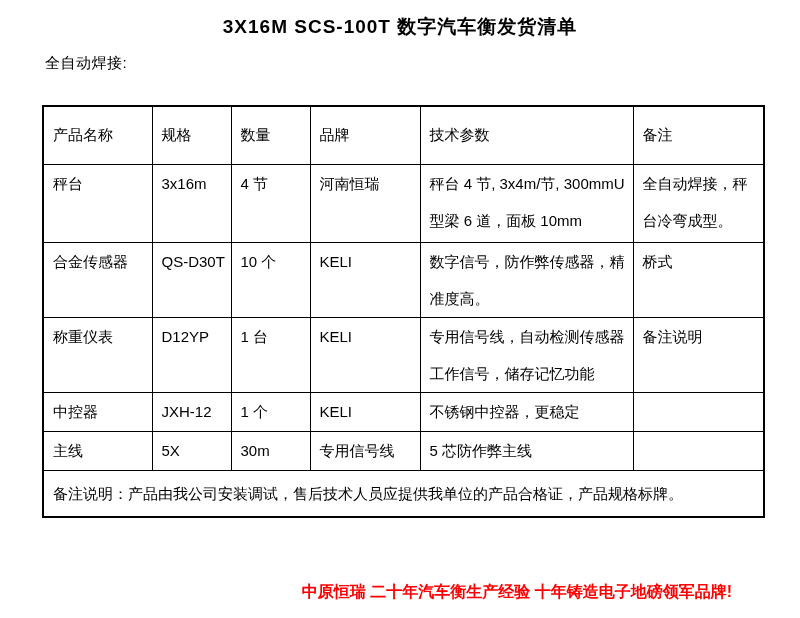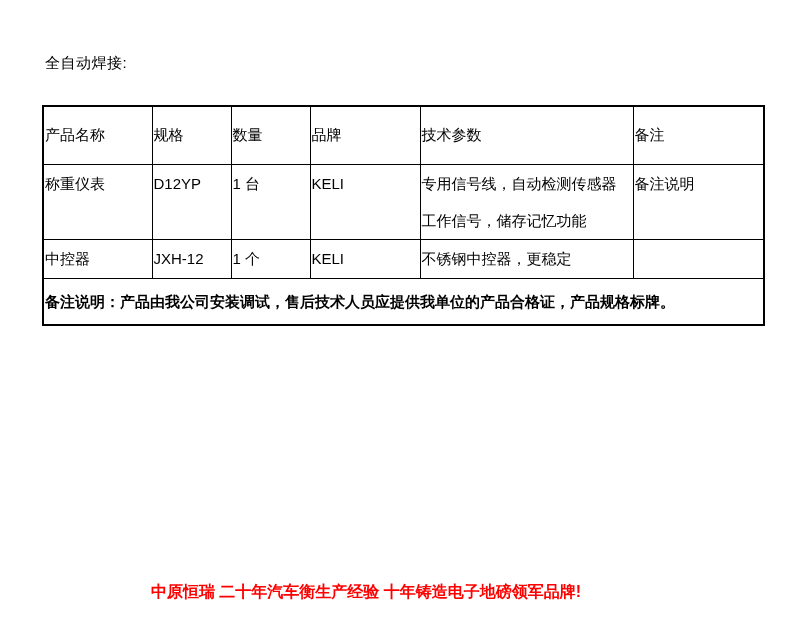--- a/index.html
+++ b/index.html
@@ -40,53 +40,54 @@
     left: 42px;
     width: 721px;
     border-collapse: collapse;
     table-layout: fixed;
     font-size: 15px;
     border: 2px solid #000;
   }
   .spec-table th,
   .spec-table td {
     border: 1px solid #000;
-    padding: 0 4px 0 1px;
+    padding: 0 4px 0 9px;
     text-align: left;
     vertical-align: top;
     font-weight: normal;
     overflow: hidden;
     word-break: break-word;
   }
   .spec-table thead tr { height: 58px; }
   .spec-table thead th { line-height: 56px; white-space: nowrap; }
   tr.row-h78 { height: 78px; }
   tr.row-h75 { height: 75px; }
   tr.row-h74 { height: 74px; margin-top: 20px; }
   tr.row-h39 { height: 39px; }
   .spec-table tbody td { line-height: 37px; }
   tr.note-row { height: 46px; }
-  tr.note-row td { line-height: 45px; white-space: nowrap; font-weight: bold; }
+  tr.note-row td { line-height: 45px; white-space: nowrap; }
   .slogan-footer {
     position: absolute;
     top: 582px;
     left: 0;
     width: 732px;
-    text-align: center;
+    text-align: right;
     font-size: 16px;
     font-weight: bold;
     color: #ff0000;
     white-space: nowrap;
   }
 </style>
 </head>
 <body>
 
 <div class="page">
 
+  <div class="doc-title">3X16M SCS-100T 数字汽车衡发货清单</div>
 
   <div class="subtitle">全自动焊接:</div>
 
   <table class="spec-table">
     <colgroup>
       <col style="width:109px">
       <col style="width:79px">
       <col style="width:79px">
       <col style="width:110px">
       <col style="width:213px">
@@ -96,36 +97,60 @@
       <tr>
         <th>产品名称</th>
         <th>规格</th>
         <th>数量</th>
         <th>品牌</th>
         <th>技术参数</th>
         <th>备注</th>
       </tr>
     </thead>
     <tbody>
+      <tr class="row-h78">
+        <td>秤台</td>
+        <td>3x16m</td>
+        <td>4 节</td>
+        <td>河南恒瑞</td>
+        <td>秤台 4 节, 3x4m/节, 300mmU 型梁 6 道，面板 10mm</td>
+        <td>全自动焊接，秤台冷弯成型。</td>
+      </tr>
+      <tr class="row-h75">
+        <td>合金传感器</td>
+        <td>QS-D30T</td>
+        <td>10 个</td>
+        <td>KELI</td>
+        <td>数字信号，防作弊传感器，精准度高。</td>
+        <td>桥式</td>
+      </tr>
       <tr class="row-h74">
         <td>称重仪表</td>
         <td>D12YP</td>
         <td>1 台</td>
         <td>KELI</td>
         <td>专用信号线，自动检测传感器工作信号，储存记忆功能</td>
         <td>备注说明</td>
       </tr>
       <tr class="row-h39">
         <td>中控器</td>
         <td>JXH-12</td>
         <td>1 个</td>
         <td>KELI</td>
         <td>不锈钢中控器，更稳定</td>
         <td></td>
       </tr>
+      <tr class="row-h39">
+        <td>主线</td>
+        <td>5X</td>
+        <td>30m</td>
+        <td>专用信号线</td>
+        <td>5 芯防作弊主线</td>
+        <td></td>
+      </tr>
       <tr class="note-row">
         <td colspan="6">备注说明：产品由我公司安装调试，售后技术人员应提供我单位的产品合格证，产品规格标牌。</td>
       </tr>
     </tbody>
   </table>
 
   <div class="slogan-footer">中原恒瑞 二十年汽车衡生产经验 十年铸造电子地磅领军品牌!</div>
 
 </div>
 

